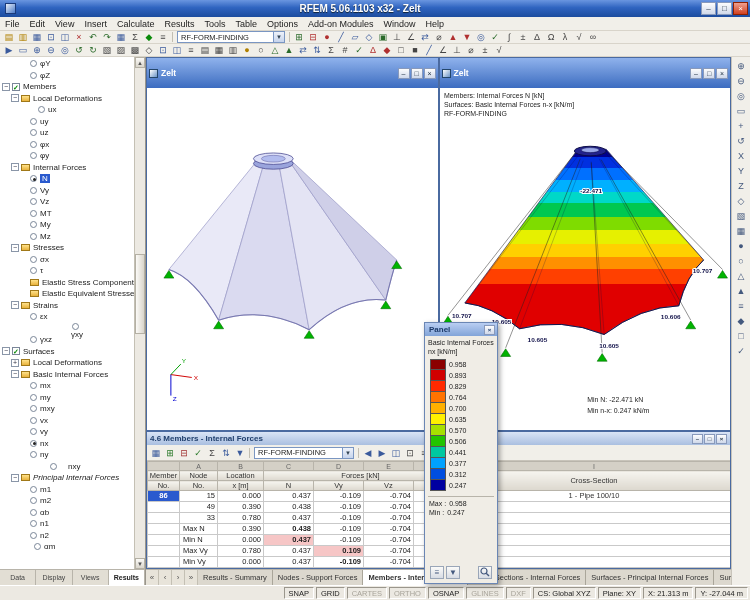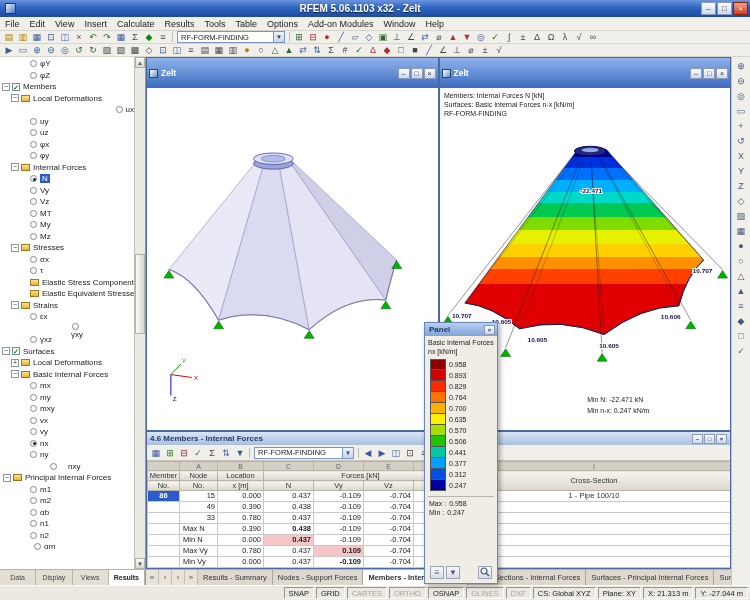--- a/index.html
+++ b/index.html
@@ -253,21 +253,21 @@
             <div class="tree-row" style="padding-left: 2px;">
               <span class="exp">−</span>
               <span class="t-check">✓</span>
               <span class="t-label">Members</span>
             </div>
             <div class="tree-row" style="padding-left: 11px;">
               <span class="exp">−</span>
               <span class="t-folder"></span>
               <span class="t-label">Local Deformations</span>
             </div>
-            <div class="tree-row" style="padding-left: 14px; justify-content: flex-end;">
+            <div class="tree-row" style="padding-left: 28px;">
               <span class="spacer"></span>
               <span class="t-radio"></span>
               <span class="t-label">ux</span>
             </div>
             <div class="tree-row" style="padding-left: 20px;">
               <span class="spacer"></span>
               <span class="t-radio"></span>
               <span class="t-label">uy</span>
             </div>
             <div class="tree-row" style="padding-left: 20px;">
@@ -413,21 +413,21 @@
             <div class="tree-row" style="padding-left: 20px;">
               <span class="spacer"></span>
               <span class="t-radio"></span>
               <span class="t-label">ny</span>
             </div>
             <div class="tree-row" style="padding-left: 32px; gap: 8px;">
               <span class="spacer"></span>
               <span class="t-radio"></span>
               <span class="t-label">nxy</span>
             </div>
-            <div class="tree-row" style="padding-left: 3px;">
+            <div class="tree-row" style="padding-left: 11px; font-style: italic;">
               <span class="exp">−</span>
               <span class="t-folder"></span>
               <span class="t-label">Principal Internal Forces</span>
             </div>
             <div class="tree-row" style="padding-left: 20px;">
               <span class="spacer"></span>
               <span class="t-radio"></span>
               <span class="t-label">m1</span>
             </div>
             <div class="tree-row" style="padding-left: 20px;">

